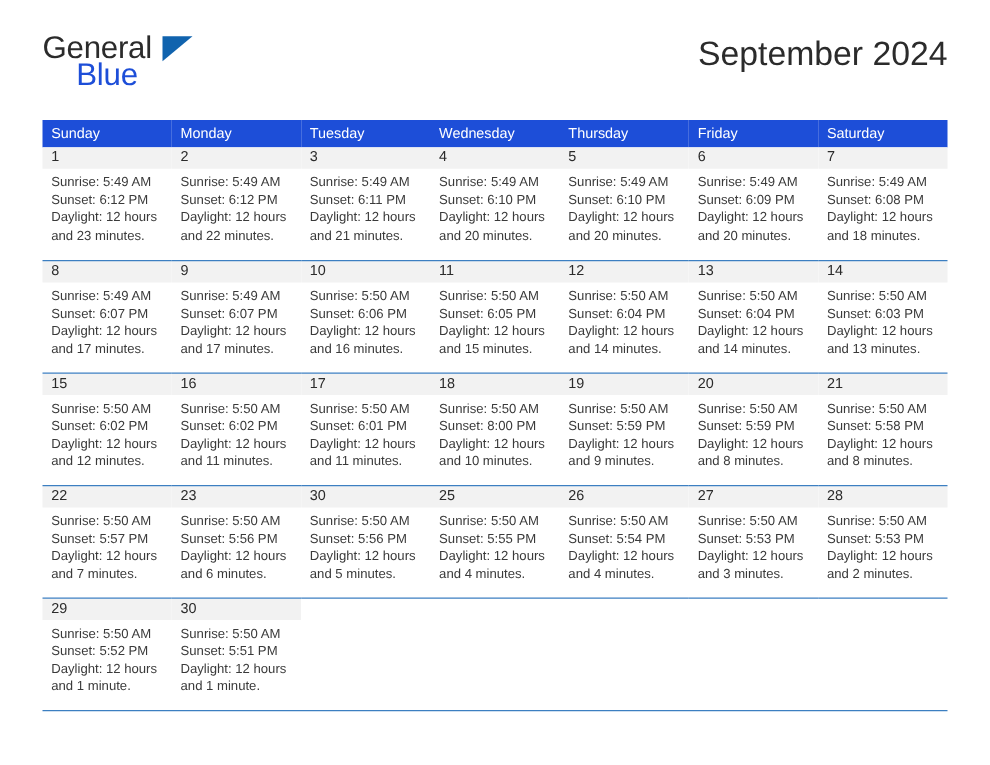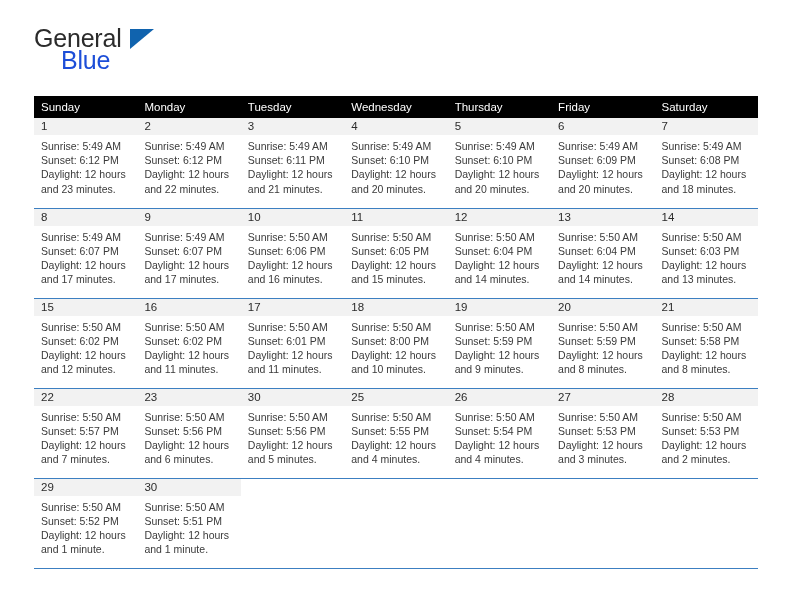--- a/index.html
+++ b/index.html
@@ -78,21 +78,21 @@
     margin: 14px 34px 0 34px;
     width: 724px;
     box-sizing: border-box;
   }
   table.cal-table {
     border-collapse: collapse;
     width: 100%;
     table-layout: fixed;
   }
   table.cal-table th {
-    background: #000000;
+    background: #1d4ed8;
     color: #ffffff;
     font-weight: normal;
     font-size: 11.5px;
     text-align: left;
     padding: 5px 0 5px 7px;
     height: 19px;
     box-sizing: border-box;
   }
   td.day-cell {
     vertical-align: top;
@@ -138,20 +138,21 @@
 
 <div class="page-header">
 
   <div class="brand">
     <span class="brand-general">General</span>
     <span class="brand-triangle"></span>
     <span class="brand-blue">Blue</span>
   </div>
 
   <div class="title-block">
+    <div class="cal-title">September 2024</div>
   </div>
 
 </div>
 
 <div class="calendar">
   <table class="cal-table">
     <thead>
       <tr>
         <th>Sunday</th>
         <th>Monday</th>

